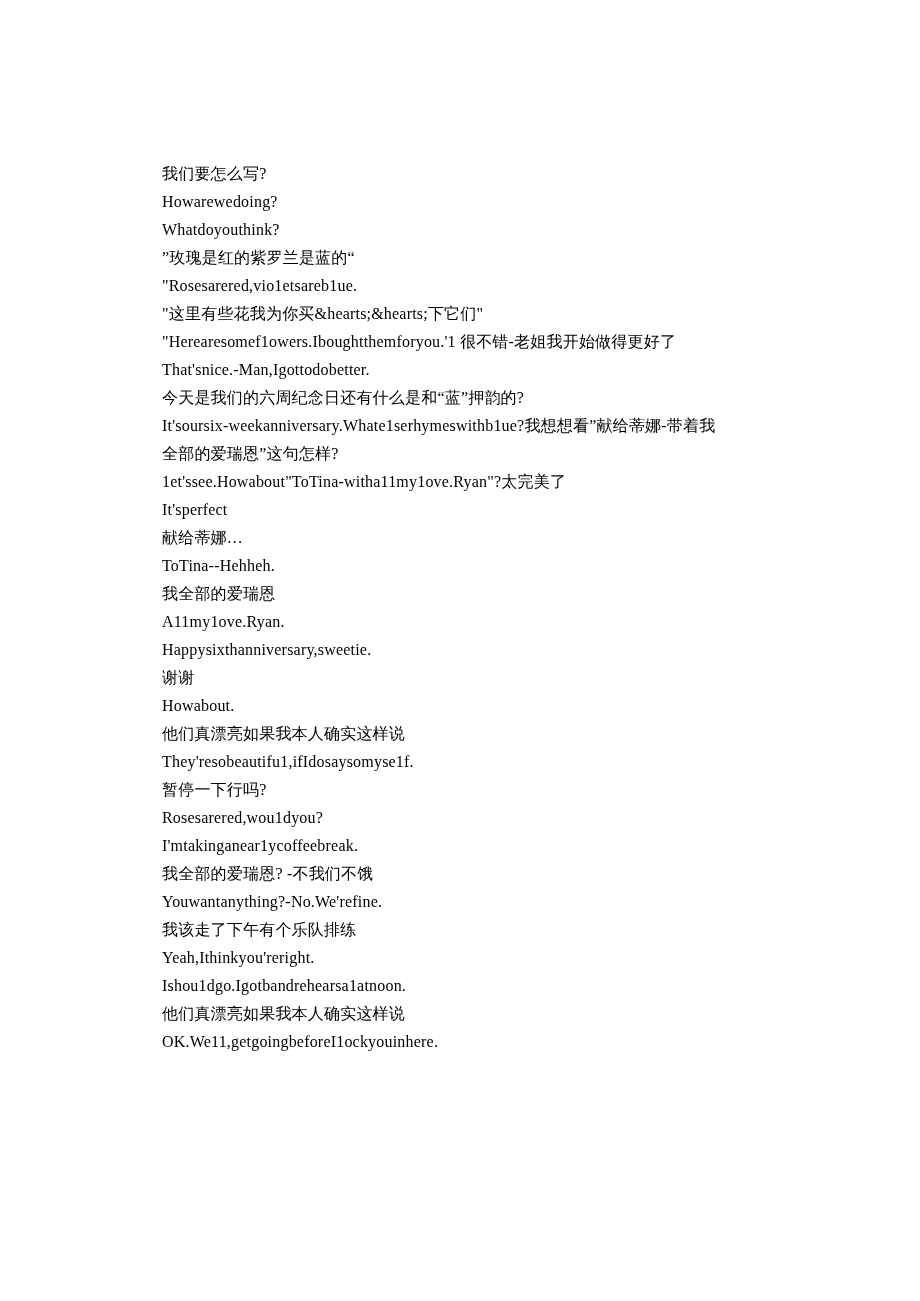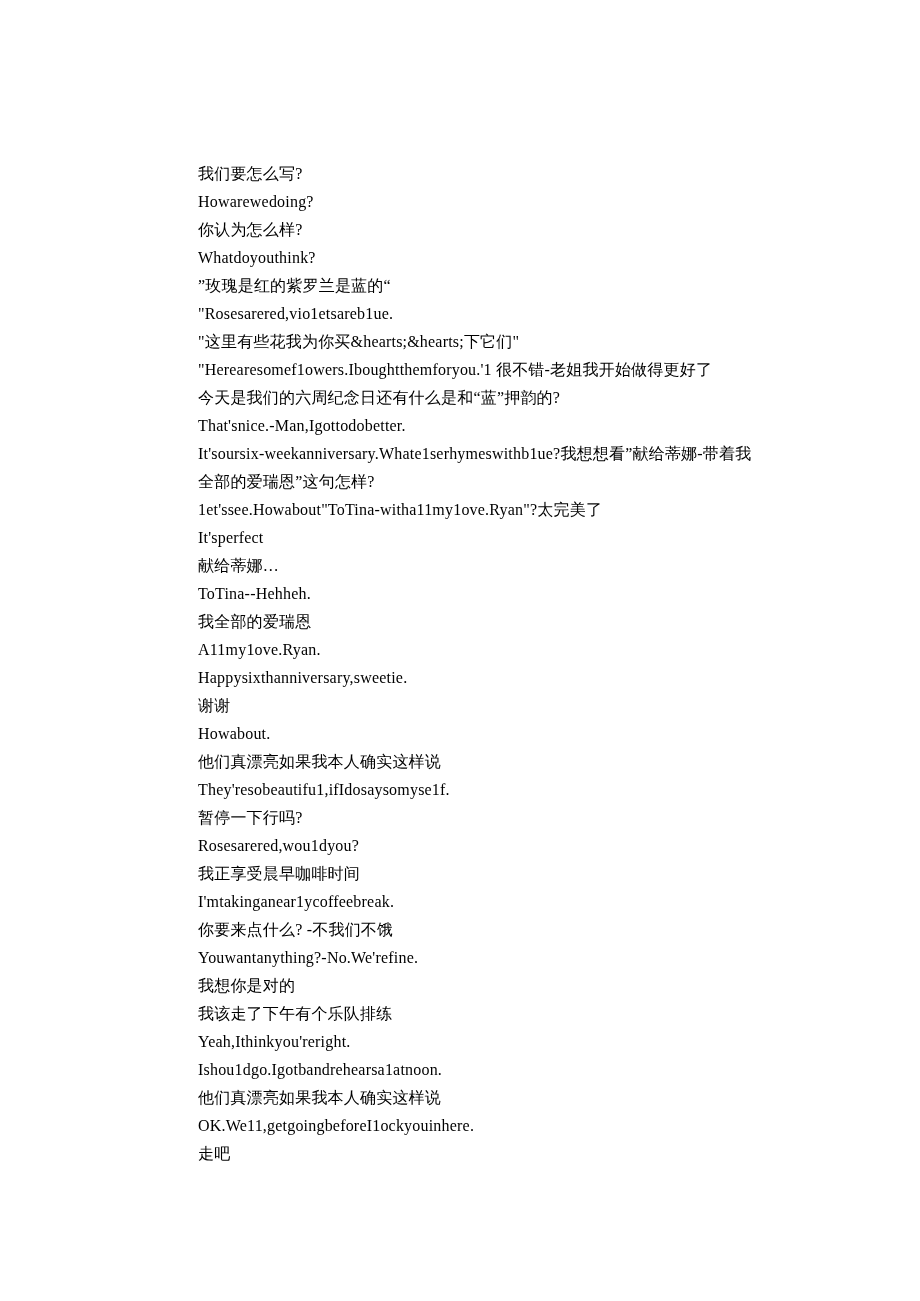--- a/index.html
+++ b/index.html
@@ -9,60 +9,55 @@
       width: 920px;
     }
     .page {
       padding: 160px 0 80px 162px;
       width: 560px;
       font-family: "SimSun", "Songti SC", serif;
       color: #000;
       font-size: 16px;
       line-height: 1.75;
       letter-spacing: 0.2px;
-      margin-left: 36px;
     }
     .line {
       display: block;
       white-space: normal;
       word-break: break-all;
     }
   </style>
 </head>
 <body>
 
 <div class="page">
   <span class="line">我们要怎么写?</span>
   <span class="line">Howarewedoing?</span>
-  <span class="line">你认为怎么样?</span>
   <span class="line">Whatdoyouthink?</span>
   <span class="line">”玫瑰是红的紫罗兰是蓝的“</span>
   <span class="line">"Rosesarered,vio1etsareb1ue.</span>
   <span class="line">"这里有些花我为你买&amp;hearts;&amp;hearts;下它们"</span>
   <span class="line">"Herearesomef1owers.Iboughtthemforyou.'1 很不错-老姐我开始做得更好了</span>
+  <span class="line">That'snice.-Man,Igottodobetter.</span>
   <span class="line">今天是我们的六周纪念日还有什么是和“蓝”押韵的?</span>
-  <span class="line">That'snice.-Man,Igottodobetter.</span>
   <span class="line">It'soursix-weekanniversary.Whate1serhymeswithb1ue?我想想看”献给蒂娜-带着我全部的爱瑞恩”这句怎样?</span>
   <span class="line">1et'ssee.Howabout"ToTina-witha11my1ove.Ryan"?太完美了</span>
   <span class="line">It'sperfect</span>
   <span class="line">献给蒂娜…</span>
   <span class="line">ToTina--Hehheh.</span>
   <span class="line">我全部的爱瑞恩</span>
   <span class="line">A11my1ove.Ryan.</span>
   <span class="line">Happysixthanniversary,sweetie.</span>
   <span class="line">谢谢</span>
   <span class="line">Howabout.</span>
   <span class="line">他们真漂亮如果我本人确实这样说</span>
   <span class="line">They'resobeautifu1,ifIdosaysomyse1f.</span>
   <span class="line">暂停一下行吗?</span>
   <span class="line">Rosesarered,wou1dyou?</span>
-  <span class="line">我正享受晨早咖啡时间</span>
   <span class="line">I'mtakinganear1ycoffeebreak.</span>
-  <span class="line">你要来点什么? -不我们不饿</span>
+  <span class="line">我全部的爱瑞恩? -不我们不饿</span>
   <span class="line">Youwantanything?-No.We'refine.</span>
-  <span class="line">我想你是对的</span>
   <span class="line">我该走了下午有个乐队排练</span>
   <span class="line">Yeah,Ithinkyou'reright.</span>
   <span class="line">Ishou1dgo.Igotbandrehearsa1atnoon.</span>
   <span class="line">他们真漂亮如果我本人确实这样说</span>
   <span class="line">OK.We11,getgoingbeforeI1ockyouinhere.</span>
-  <span class="line">走吧</span>
 </div>
 
 </body></html>

